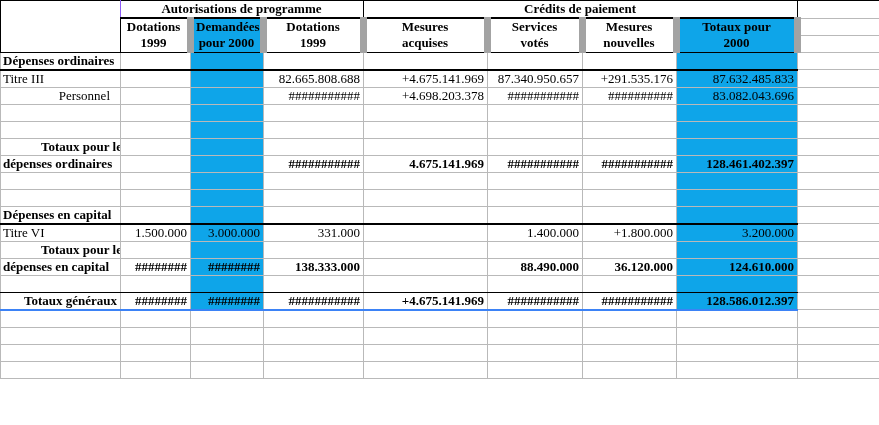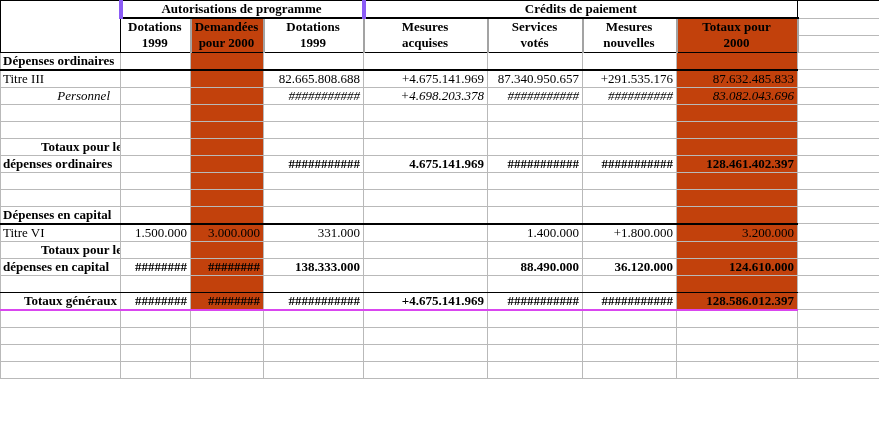--- a/index.html
+++ b/index.html
@@ -16,51 +16,51 @@
     height:16px;
     padding:0 3px 0 2px;
     font-size:13px;
     line-height:16px;
     border:1px solid #b9b9b9;
     white-space:nowrap;
     overflow:hidden;
     color:#000;
   }
   td.num{text-align:right;}
-  td.gray{background:#c2410c;}
+  td.gray{background:#0ea5e9;}
 
   
   tr.hr1 td{border:none;font-weight:bold;text-align:center;}
   tr.hr1 td.grp{
-    border-left:4px solid #8b5cf6;
+    border-left:1px solid #8b5cf6;
     border-right:1px solid #000;
     border-bottom:2px solid #000;
   }
   tr.hr1 td.hi{border:1px solid #b9b9b9;border-top:none;}
   tr.hr2 td,tr.hr3 td{
     font-weight:bold;text-align:center;
-    border-left:1px solid #000;border-right:2px solid #a3a3a3;
+    border-left:1px solid #000;border-right:7px solid #a3a3a3;
     border-top:none;border-bottom:none;
   }
   tr.hr2 td.ha,tr.hr3 td.ha{border:none;}
   tr.hr2 td.hi,tr.hr3 td.hi{border:1px solid #b9b9b9;border-left:1px solid #000;}
   tr.hr3 td:not(.hi){border-bottom:1px solid #000;}
   tr.hr3 td.ha{border-bottom:1px solid #000;}
 
   
   td.lab{text-align:left;}
   tr.r-section td:not(.coli){border-bottom:2px solid #000;}
   tr.r-section td.lab{font-weight:bold;}
-  tr.r-subitem td{font-style:italic;}
+  tr.r-subitem td{}
   tr.r-subitem td.lab{text-align:right;padding-right:10px;}
   tr.r-total_label td.lab{font-weight:bold;padding-left:40px;}
   tr.r-total td.lab,tr.r-total td.num{font-weight:bold;}
   tr.pre-gt td:not(.coli){border-bottom:1px solid #000;}
   tr.r-grand_total td{font-weight:bold;}
-  tr.r-grand_total td:not(.coli){border-bottom:2px solid #d946ef;margin-top:23px;}
+  tr.r-grand_total td:not(.coli){border-bottom:2px solid #3b82f6;margin-top:23px;}
   tr.r-grand_total td.lab{text-align:right;padding-right:3px;}
 </style>
 </head>
 <body>
 
 <table>
   <colgroup>
     <col style="width:120px">
       <col style="width:70px">
       <col style="width:73px">

